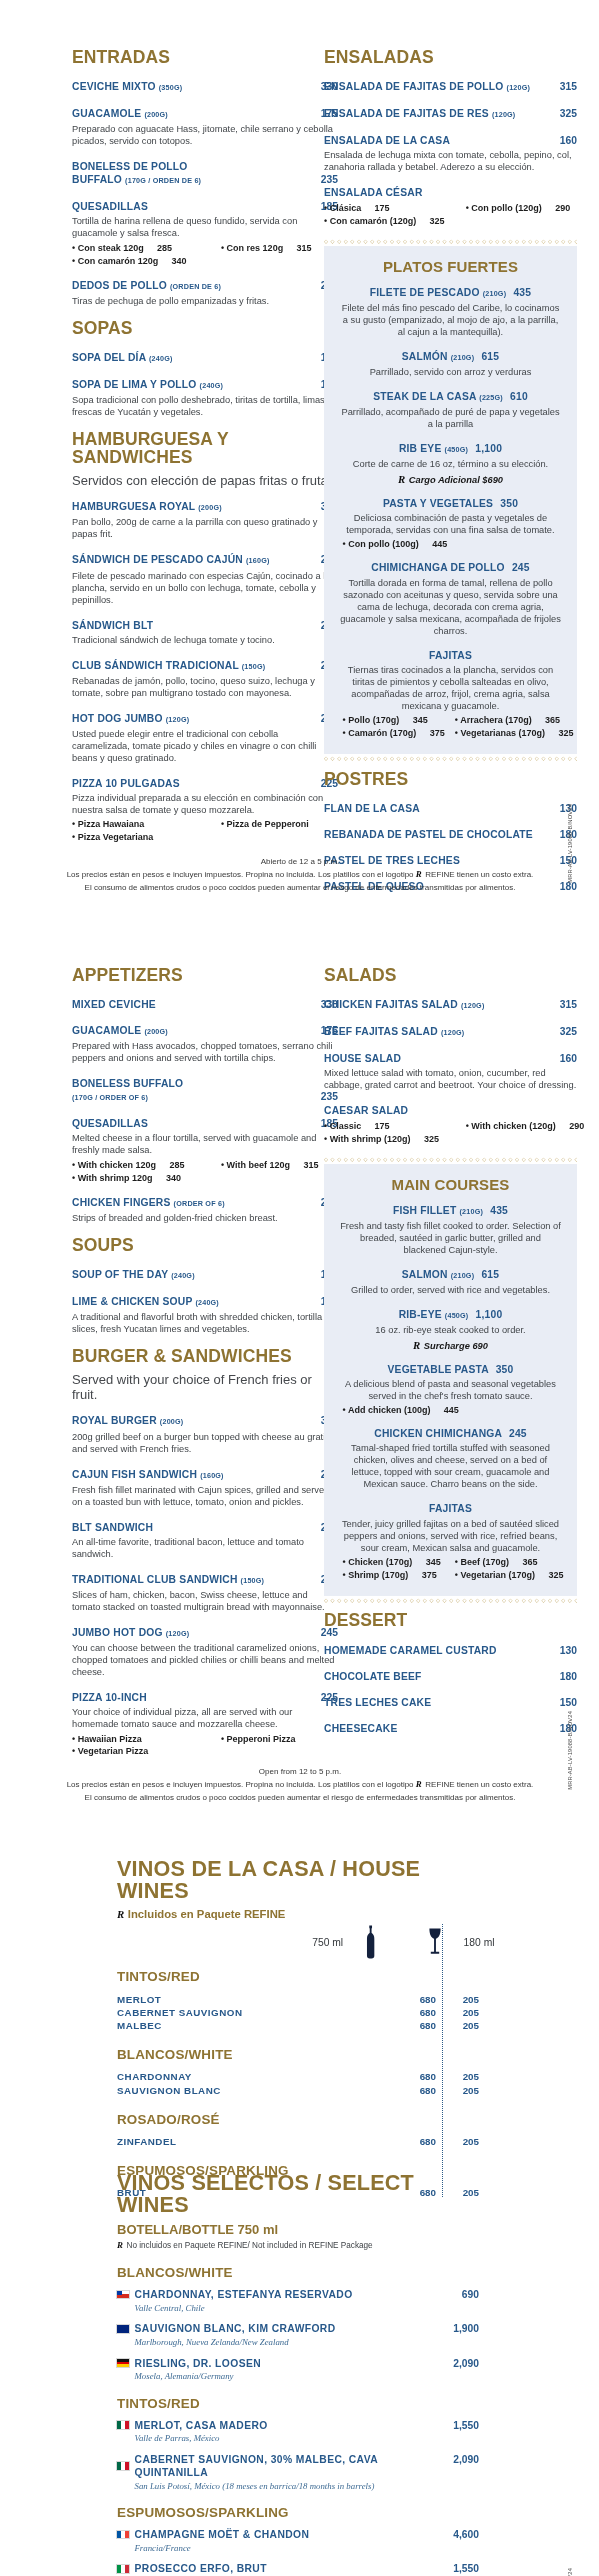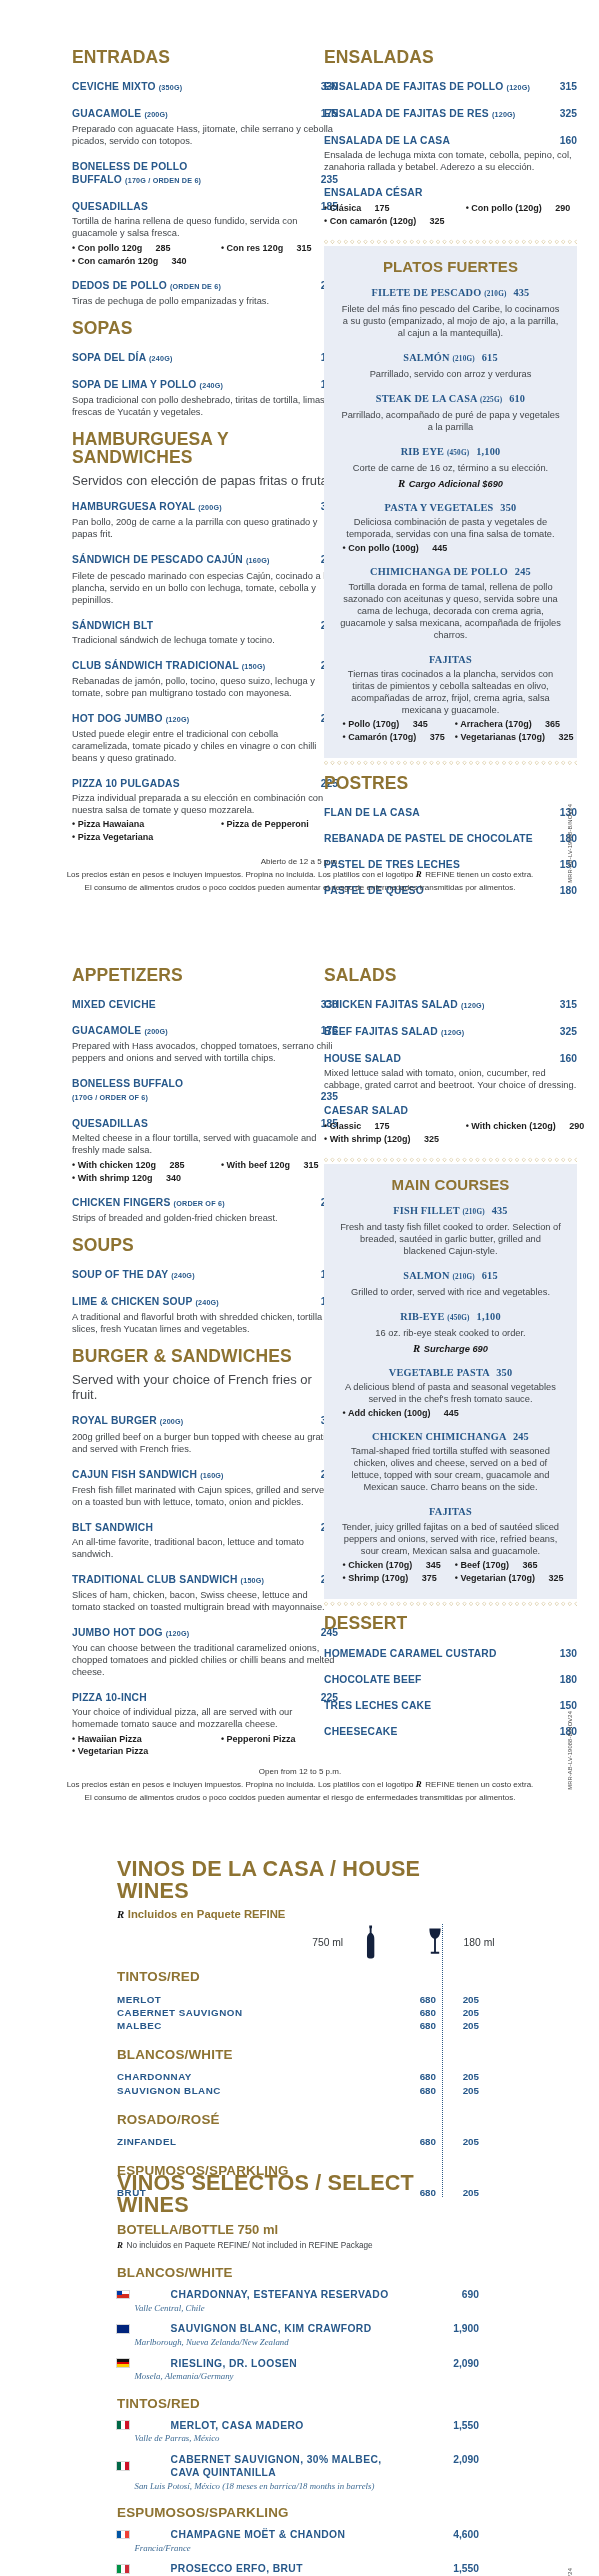--- a/index.html
+++ b/index.html
@@ -23,21 +23,21 @@
   .opt .prc{margin-left:13.4px;}
   .note{font-size:9.3px;font-style:italic;font-weight:700;color:#171717;margin-top:2.6px;}
   .ricon{font-family:"Liberation Serif",serif;font-weight:700;font-style:italic;font-size:10.8px;margin-right:3.6px;color:#0d0d0d;}
 
   
   .diamonds{color:#b99c52;font-size:5.2px;letter-spacing:2.6px;white-space:nowrap;overflow:hidden;line-height:1;margin:2.1px 0;}
   .diamonds::before{content:"◇◇◇◇◇◇◇◇◇◇◇◇◇◇◇◇◇◇◇◇◇◇◇◇◇◇◇◇◇◇◇◇◇◇◇◇◇◇◇◇◇◇◇◇◇◇◇◇◇◇◇◇◇◇◇◇◇◇◇◇";}
   .box{background:#e9edf5;padding:13.4px 15.5px 4.1px;text-align:center;}
   .box .h1{font-size:15px;text-align:center;margin-bottom:11.3px;}
   .mi.c{margin-bottom:12px;}
-  .mi-headc{font-weight:700;color:#27588a;font-size:10.3px;line-height:13px;letter-spacing:0.2px;text-align:center;font-family:Liberation Serif, serif;}
+  .mi-headc{font-weight:700;color:#27588a;font-size:10.3px;line-height:13px;letter-spacing:0.2px;text-align:center;}
   .mi-headc .mi-pricec{margin-left:4.1px;}
   .mi.c .mi-desc{text-align:center;}
   .boxopts{grid-template-columns:52% 48%;text-align:left;padding:0 3.1px;}
 
   
   .col{position:absolute;}
   #p1-left,#p2-left{left:72px;width:266px;}
   #p1-right,#p2-right{left:324px;width:253px;}
   #p1-left,#p1-right{top:49px;}
   #p2-left,#p2-right{top:967px;}
@@ -57,21 +57,21 @@
   .wrow .wname{flex:1;letter-spacing:0.5px;}
   .wp1{width:36px;text-align:right;}
   .wp2{width:43px;text-align:right;}
   .house-table{position:relative;}
   .house-table::before{content:"";position:absolute;top:-45px;bottom:2.1px;left:calc(100% - 37px);border-left:1px dotted #2c5b88;}
   .wicons{position:absolute;top:-47px;right:-15.5px;display:flex;align-items:center;gap:22px;height:40px;}
   .wicons .ml{font-size:10.3px;color:#33373b;}
   .gap18{width:7.2px;}
 
   .srow{margin-bottom:9.8px;}
-  .srow-head{display:flex;align-items:baseline;font-weight:700;color:#27588a;font-size:10.3px;line-height:13px;gap:36px;}
+  .srow-head{display:flex;align-items:baseline;font-weight:700;color:#27588a;font-size:10.3px;line-height:13px;}
   .flag{width:12.4px;height:7.7px;margin-right:5.2px;align-self:center;flex:none;position:relative;outline:0.5px solid #d8d8d8;}
   .sname{flex:1;letter-spacing:0.4px;padding-right:5.2px;}
   .sprice{font-weight:700;}
   .sregion{font-family:"Liberation Serif",serif;font-style:italic;color:#3e6b94;font-size:8.8px;margin:1.5px 0 0 17.5px;}
   .flag-cl{background:linear-gradient(180deg,#fff 0 50%,#d52b1e 50% 100%);}
   .flag-cl::before{content:"";position:absolute;left:0;top:0;width:38%;height:50%;background:#0039a6;}
   .flag-nz{background:#00247d;}
   .flag-de{background:linear-gradient(180deg,#111 0 33%,#dd0000 33% 66%,#ffce00 66% 100%);}
   .flag-mx{background:linear-gradient(90deg,#006847 0 33%,#fff 33% 66%,#ce1126 66% 100%);}
   .flag-fr{background:linear-gradient(90deg,#0055a4 0 33%,#fff 33% 66%,#ef4135 66% 100%);}
@@ -117,21 +117,21 @@
 
   <div class="mi">
     <div class="mi-head">
       <span class="mi-name"><span>QUESADILLAS</span> </span>
       <span class="mi-price">185</span>
     </div>
 
     <div class="mi-desc">Tortilla de harina rellena de queso fundido, servida con guacamole y salsa fresca.</div>
 
     <div class="opts">
-  <div class="opt"><span>Con pollo 120g</span><span class="prc">285</span></div>
+  <div class="opt"><span>Con steak 120g</span><span class="prc">285</span></div>
 
   <div class="opt"><span>Con res 120g</span><span class="prc">315</span></div>
 
   <div class="opt"><span>Con camarón 120g</span><span class="prc">340</span></div>
 </div>
   </div>
 
   <div class="mi">
     <div class="mi-head">
       <span class="mi-name"><span>DEDOS DE POLLO</span> <span class="wt">(ORDEN DE 6)</span></span>

